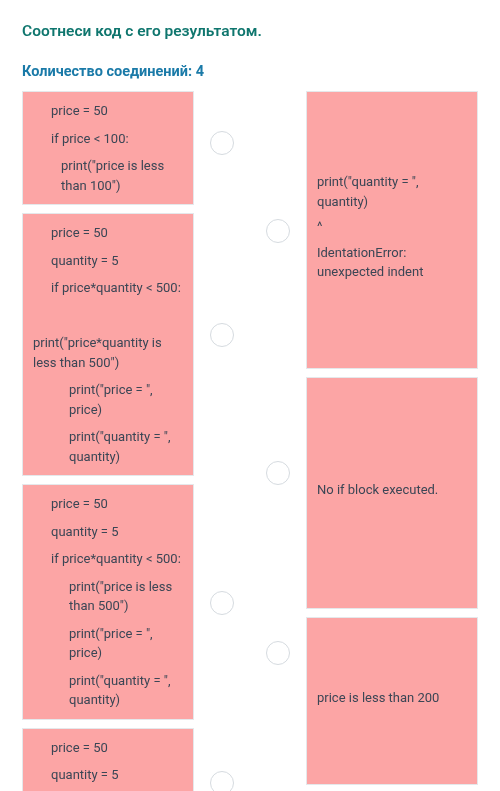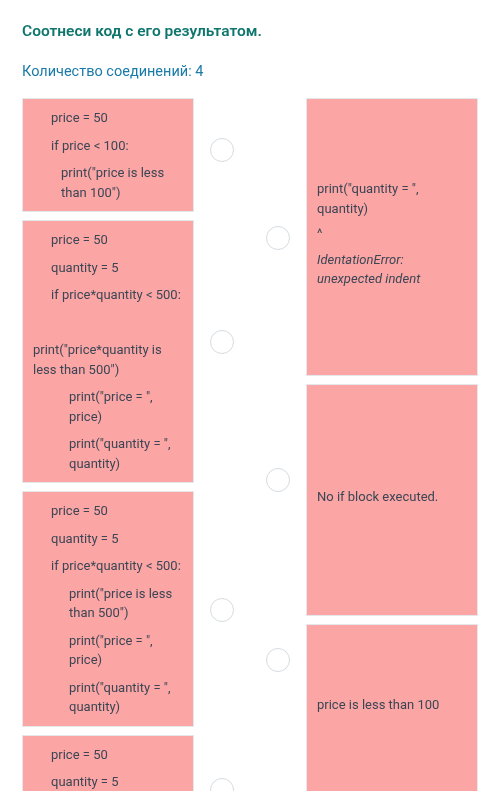--- a/index.html
+++ b/index.html
@@ -18,22 +18,22 @@
   }
   .title {
     font-size: 15.5px;
     font-weight: 600;
     color: #0f766e;
     margin-bottom: 18px;
   }
   .subtitle {
     font-size: 14.5px;
     color: #1a7aa8;
-    font-weight: 400;
-    margin-bottom: 15px;
+    font-weight: 700;
+    margin-bottom: 8px;
   }
   .columns {
     display: flex;
     gap: 0;
     align-items: flex-start;
   }
   .left-col {
     width: 172px;
     flex: 0 0 172px;
     display: flex;
@@ -128,31 +128,31 @@
         <div class="circle-r" style="top: 128px;"></div>
         <div class="circle-r" style="top: 370px;"></div>
         <div class="circle-r" style="top: 550px;"></div>
       </div>
 
     <div class="right-col" id="right-col">
         <div class="card right-card-1">
           <div>
             <p style="margin-bottom: 6px;">print("quantity = ", quantity)</p>
             <p style="margin-bottom: 6px;">^</p>
-            <p style="margin-bottom: 6px; font-style: italic;">IdentationError: unexpected indent</p>
+            <p style="margin-bottom: 6px;">IdentationError: unexpected indent</p>
           </div>
         </div>
         <div class="card right-card-2">
           <div>
             <p style="margin-bottom: 6px;">No if block executed.</p>
           </div>
         </div>
         <div class="card right-card-3">
           <div>
-            <p style="margin-bottom: 6px;">price is less than 100</p>
+            <p style="margin-bottom: 6px;">price is less than 200</p>
           </div>
         </div>
         <div class="card right-card-4">
           <div>
             <p style="margin-bottom: 6px;"></p>
           </div>
         </div>
       </div>
 
   </div>

